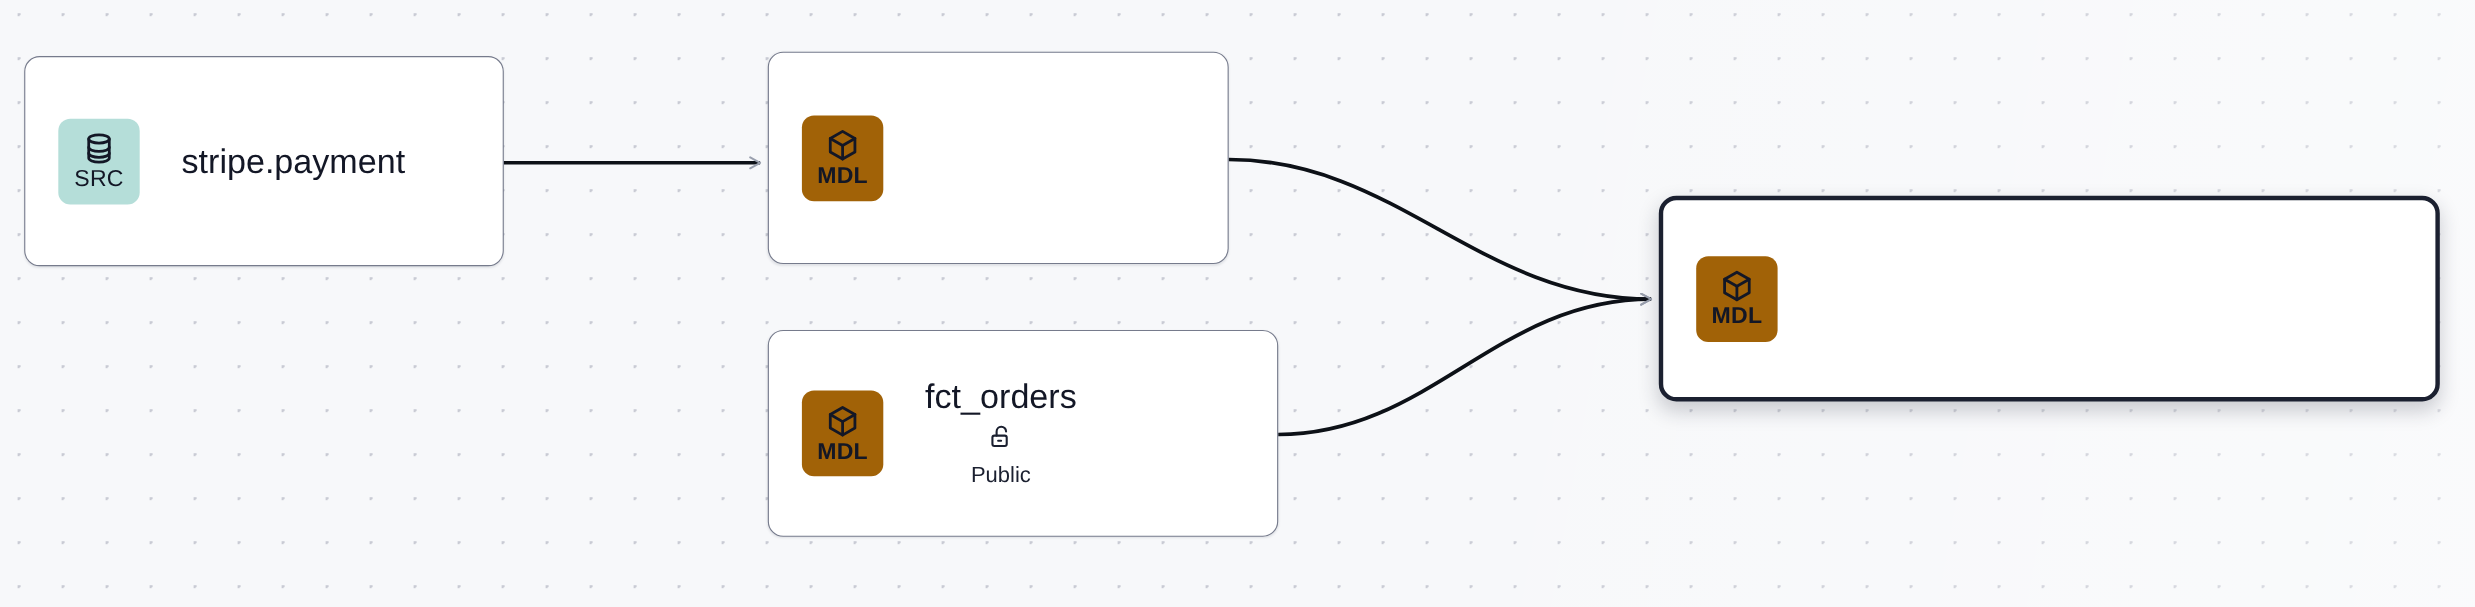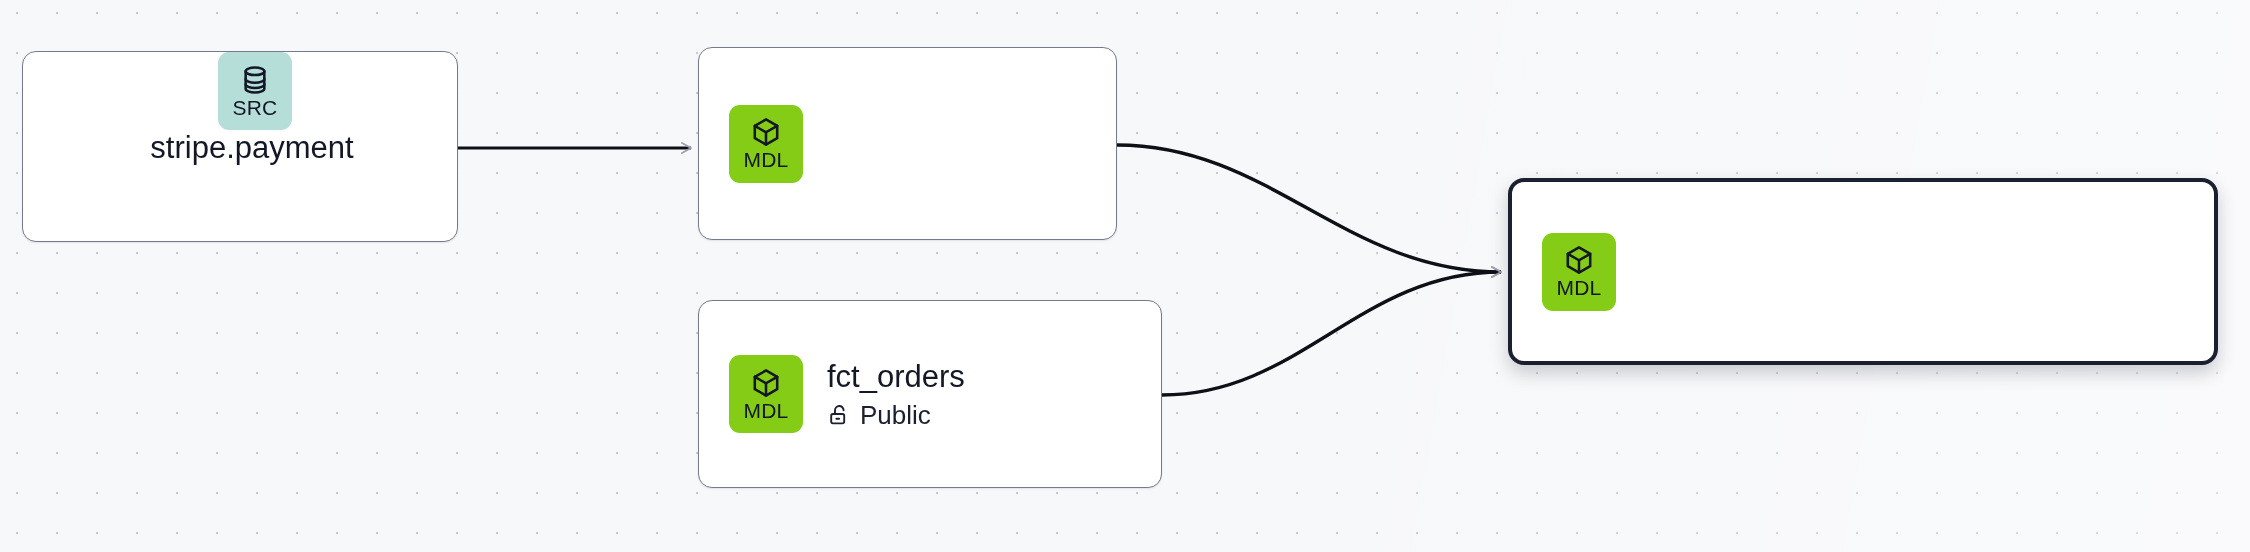--- a/index.html
+++ b/index.html
@@ -61,51 +61,52 @@
     height: 78px;
     border-radius: 11px;
     display: flex;
     flex-direction: column;
     align-items: center;
     justify-content: center;
     gap: 1px;
     margin-left: 30px;
   }
   .badge-src { background: #b5ded9; }
-  .badge-mdl { background: #84cc16; }
+  .badge-mdl { background: #a16207; font-weight: bold; }
   .badge svg { display: block; }
   .badge-label {
     font-size: 21px;
     line-height: 22px;
     color: #131726;
     letter-spacing: 0.2px;
     font-family: "Liberation Sans", sans-serif;
   }
 
   .node-text {
-    margin-left: 24px;
+    margin-left: 38px;
     display: flex;
     flex-direction: column;
     justify-content: center;
     gap: 6px;
   }
   .node-title {
     font-size: 31px;
     line-height: 36px;
     color: #131726;
     white-space: nowrap;
     font-family: "Liberation Sans", sans-serif;
   }
   .node-sub {
     display: flex;
     align-items: center;
     gap: 9px;
-    font-size: 26px;
+    font-size: 20px;
     line-height: 28px;
     color: #1b2030;
+    flex-direction: column;
   }
   .node-sub svg { display: block; flex: 0 0 auto; }
 </style>
 </head>
 <body>
 
 <div id="canvas">
 
   <svg class="edge-layer" viewBox="0 0 2250 552" width="2250" height="552" xmlns="http://www.w3.org/2000/svg">
     <defs>
@@ -120,21 +121,21 @@
 
     <g>
       <path d="M 1117 145 C 1270 145, 1345 272, 1501 272" fill="none" stroke="#0d1117" stroke-width="3.4" marker-end="url(#arrow)"></path>
     </g>
 
     <g>
       <path d="M 1162 395 C 1300 395, 1360 272, 1501 272" fill="none" stroke="#0d1117" stroke-width="3.4" marker-end="url(#arrow)"></path>
     </g>
   </svg>
 
-  <div class="node node-default" style="left:22px; top:51px; width:436px; height:191px;flex-direction:column;">
+  <div class="node node-default" style="left:22px; top:51px; width:436px; height:191px;">
     <div class="badge badge-src">
       <span>
         <svg width="32" height="32" viewBox="0 0 24 24" fill="none" stroke="#131726" stroke-width="1.9" stroke-linecap="round" stroke-linejoin="round">
           <ellipse cx="12" cy="5.5" rx="7" ry="2.8"></ellipse>
           <path d="M5 5.5 V 18.5 C 5 20.05 8.13 21.3 12 21.3 C 15.87 21.3 19 20.05 19 18.5 V 5.5"></path>
           <path d="M5 11.2 C 5 12.75 8.13 14 12 14 C 15.87 14 19 12.75 19 11.2"></path>
           <path d="M5 15.2 C 5 16.75 8.13 18 12 18 C 15.87 18 19 16.75 19 15.2"></path>
         </svg>
       </span>
       <span class="badge-label">SRC</span>

